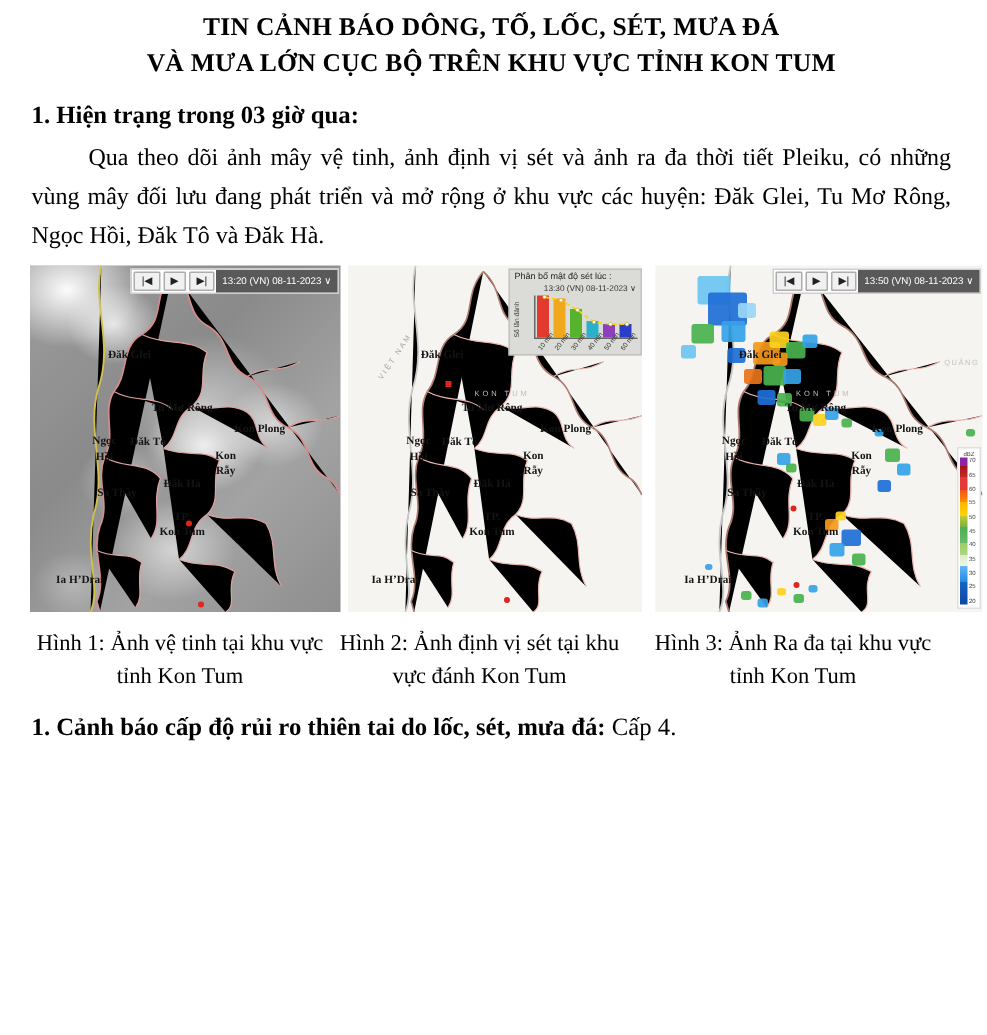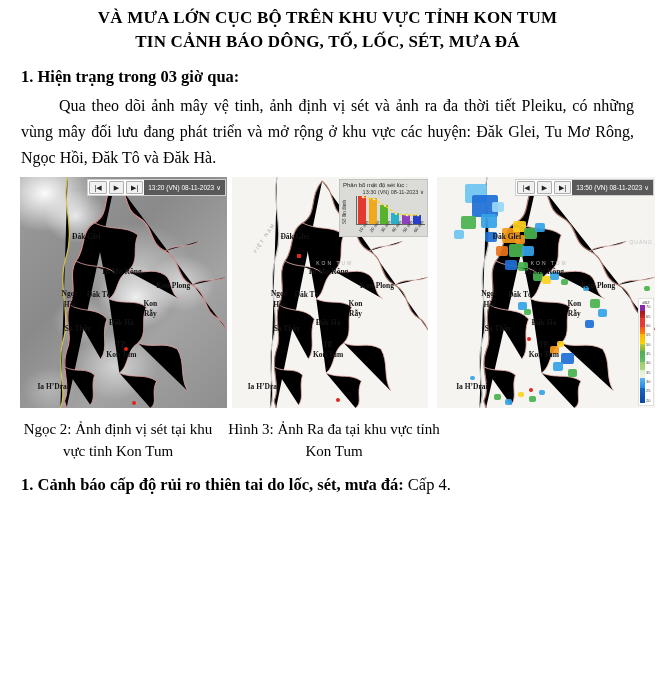--- a/index.html
+++ b/index.html
@@ -132,22 +132,22 @@
       <path class="p-inner" d="M96,196 C110,202 120,196 132,204 C126,216 134,226 126,231"></path>
       <path class="p-inner" d="M43,190 C55,196 63,190 72,198 C68,210 74,220 68,228"></path>
       <path class="p-inner" d="M140,74 C152,66 162,72 174,64 M166,108 C178,100 188,106 200,100"></path>
     </g>
   </defs>
 </svg>
 
 <div class="page">
 
   <div class="title">
+    <div>TIN CẢNH BÁO DÔNG, TỐ, LỐC, SÉT, MƯA ĐÁ</div>
     <div>VÀ MƯA LỚN CỤC BỘ TRÊN KHU VỰC TỈNH KON TUM</div>
-    <div>TIN CẢNH BÁO DÔNG, TỐ, LỐC, SÉT, MƯA ĐÁ</div>
   </div>
 
   <div class="h">1. Hiện trạng trong 03 giờ qua:</div>
   <p class="body ind">Qua theo dõi ảnh mây vệ tinh, ảnh định vị sét và ảnh ra đa thời tiết Pleiku, có những vùng mây đối lưu đang phát triển và mở rộng ở khu vực các huyện: Đăk Glei, Tu Mơ Rông, Ngọc Hồi, Đăk Tô và Đăk Hà.</p>
 
   <div class="figrow">
 
     <div class="panel panel-sat">
       <svg class="bmap" viewBox="0 0 200 231" preserveAspectRatio="none">
           <use href="#bnd"></use>
@@ -329,20 +329,21 @@
               <span class="stick">30</span>
               <span class="stick">25</span>
               <span class="stick">20</span>
             </div>
         </div>
       </div>
     </div>
   </div>
 
   <div class="caps">
-    <div class="cap cap2">Ngọc 2: Ảnh định vị sét tại khu vực tỉnh Kon Tum</div>
+    <div class="cap cap1">Hình 1: Ảnh vệ tinh tại khu vực tỉnh Kon Tum</div>
+    <div class="cap cap2">Hình 2: Ảnh định vị sét tại khu vực đánh Kon Tum</div>
     <div class="cap cap3">Hình 3: Ảnh Ra đa tại khu vực tỉnh Kon Tum</div>
   </div>
 
 
   <p class="s3"><span class="bld">1. Cảnh báo cấp độ rủi ro thiên tai do lốc, sét, mưa đá:</span><span> Cấp 4.</span></p>
 
 </div>
 
 </body></html>

